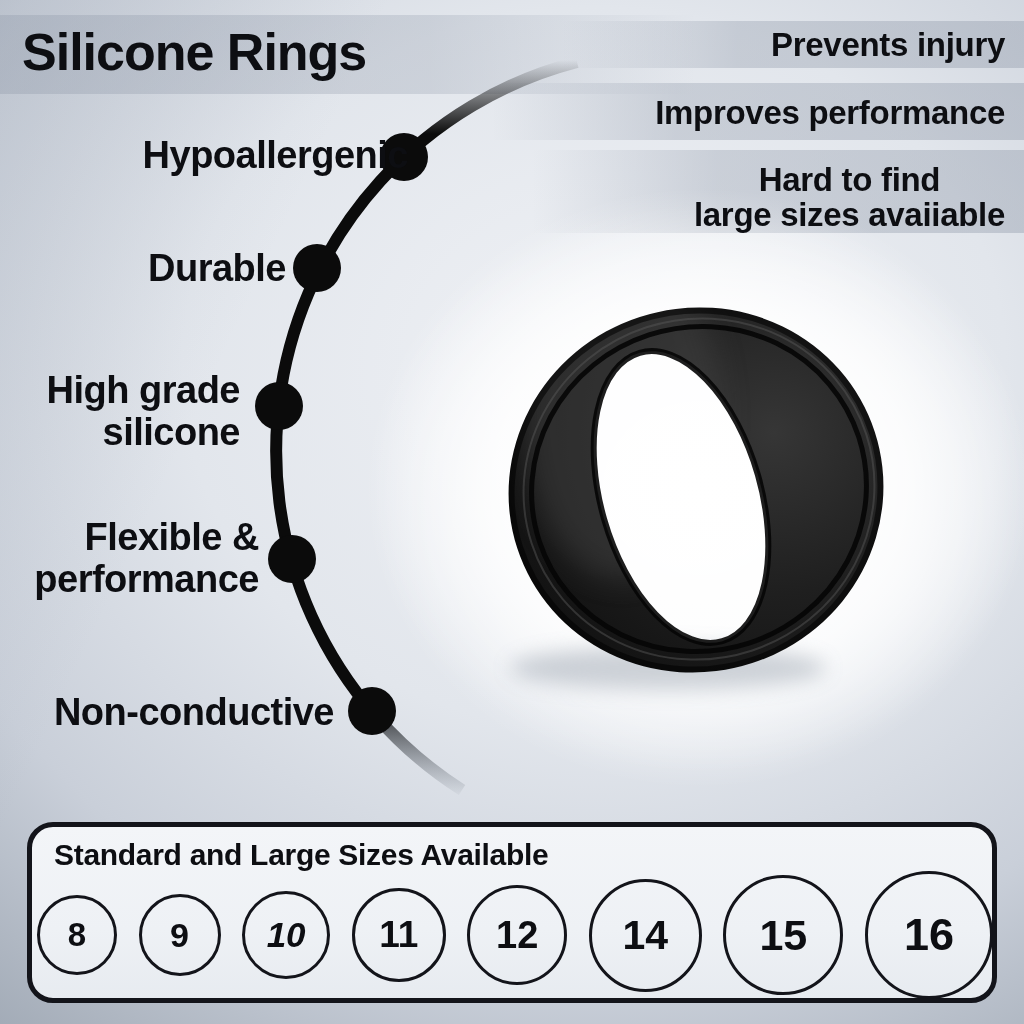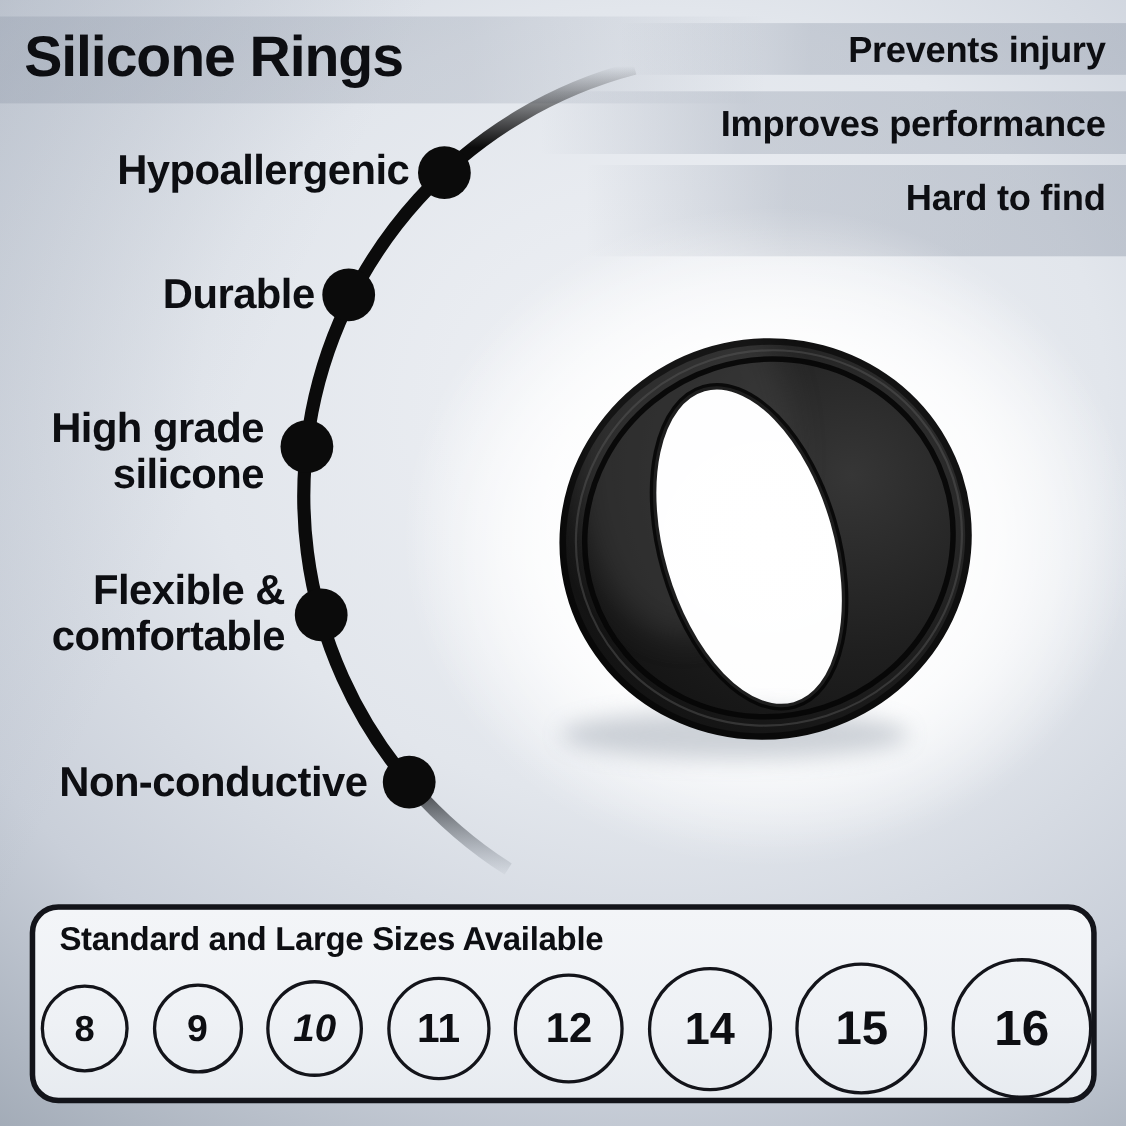--- a/index.html
+++ b/index.html
@@ -26,21 +26,21 @@
     background:linear-gradient(90deg, rgba(150,159,174,0) 52%, rgba(150,159,174,.36) 70%, rgba(150,159,174,.44) 100%);}
   .art{position:absolute;inset:0;}
   .title{
     position:absolute;left:22px;top:24px;margin:0;
     font-size:52px;font-weight:bold;letter-spacing:-1px;line-height:1.1;color:var(--ink,#0d0e12);
   }
   .callout{
     position:absolute;font-size:38px;font-weight:bold;line-height:42px;
     letter-spacing:-0.5px;text-align:right;white-space:nowrap;color:var(--ink,#0d0e12);
   }
-  .c1{top:134px;right:652px;margin-left:27px;}
+  .c1{top:134px;right:616px;margin-left:27px;}
   .c2{top:247px;right:738px;}
   .c3{top:369px;right:784px;}
   .c4{top:516px;right:765px;}
   .c5{top:691px;right:690px;}
   .benefit{
     position:absolute;right:19px;font-size:33px;font-weight:bold;line-height:35px;
     letter-spacing:-0.3px;text-align:center;white-space:nowrap;color:var(--ink,#0d0e12);
   }
   .b1{top:27px;}
   .b2{top:95px;}
@@ -128,28 +128,29 @@
   <h1 class="title">Silicone Rings</h1>
 
   <div class="callout c1">Hypoallergenic</div>
   <div class="callout c2">Durable</div>
   <div class="callout c3">
     <div>High grade</div>
     <div>silicone</div>
   </div>
   <div class="callout c4">
     <div>Flexible &amp;</div>
-    <div>comfortable</div>
+    <div>performance</div>
   </div>
   <div class="callout c5">Non-conductive</div>
 
   <div class="benefit b1">Prevents injury</div>
   <div class="benefit b2">Improves performance</div>
   <div class="benefit b3">
     <div>Hard to find</div>
+    <div>large sizes avaiiable</div>
   </div>
 
   <div class="panel">
     <div class="panel-title">Standard and Large Sizes Available</div>
     <div class="circles">
         <div class="size-circle" style="height: 80px; width: 80px; font-size: 33px;">8</div>
         <div class="size-circle" style="height: 82px; width: 82px; font-size: 34px;">9</div>
         <div class="size-circle" style="height: 88px; width: 88px; font-size: 35px; font-style: italic;">10</div>
         <div class="size-circle" style="height: 94px; width: 94px; font-size: 37px;">11</div>
         <div class="size-circle" style="height: 100px; width: 100px; font-size: 38px;">12</div>

